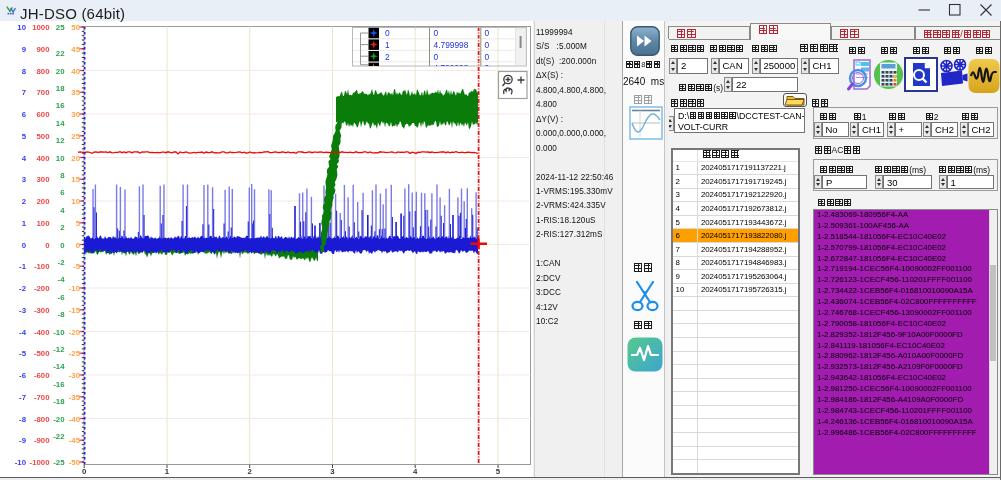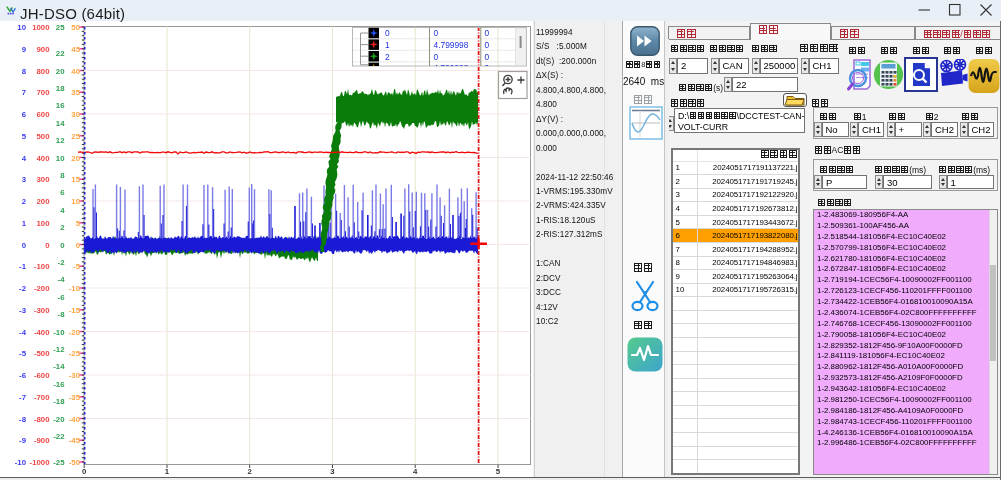--- a/index.html
+++ b/index.html
@@ -30,24 +30,24 @@
 .lab { position:absolute; font-size:8.5px; color:#111; white-space:nowrap; }
 .spin { position:absolute; width:8px; background:#e8e8e8; border:1px solid #8a8a8a; }
 .spin::before, .spin::after { content:""; position:absolute; left:1px; border-left:2.5px solid transparent; border-right:2.5px solid transparent; }
 .spin::before { top:2px; border-bottom:3.5px solid #333; }
 .spin::after { bottom:2px; border-top:3.5px solid #333; }
 .fld { position:absolute; background:#fff; border:1px solid #737373; color:#000; padding:1px 0 0 3px; white-space:nowrap; overflow:hidden; }
 .gbox { position:absolute; border:1px solid #9a9a9a; background:#f3f3f3; }
 #wtbl { position:absolute; left:1.5px; top:109px; width:129px; height:327px; background:#fff; border:2px solid #777; border-collapse:collapse; table-layout:fixed; }
 #wtbl td { border:1px solid #d9d9d9; font-size:7.9px; color:#000; height:12.5px; padding:0 0 0 3px; overflow:hidden; white-space:nowrap; }
 #wtbl .c1 { width:26px; }
-#wtbl .c2 { letter-spacing:-0.1px;text-align:right; }
+#wtbl .c2 { letter-spacing:-0.1px; }
 #wtbl tr.hl td { background:#ffa000; }
 #wtbl thead td { border:1px solid #e3e3e3; }
-#olist { position:absolute; left:143.5px; top:170.5px; width:185px; height:265.5px; background:#f0abfc; border:1px solid #8a8a8a; overflow:hidden; }
+#olist { position:absolute; left:143.5px; top:170.5px; width:185px; height:265.5px; background:#a21caf; border:1px solid #8a8a8a; overflow:hidden; }
 .ol { font-size:7.9px; color:#000; line-height:10.87px; white-space:nowrap; padding-left:3.5px; }
 #botline { position:absolute; left:0; top:476.5px; width:1001px; height:3.5px; background:#ededed; border-top:1.8px solid #5c5c5c; z-index:40; }
 </style></head><body>
 
 <div id="plotpanel"></div>
 <svg id="plot" width="533" height="480" viewBox="0 0 533 480">
 <rect x="84" y="26.5" width="446.5" height="438" fill="#fff" stroke="#999" stroke-width="1"></rect>
 <line x1="167.0" y1="26.5" x2="167.0" y2="464.5" stroke="#e7e7cb" stroke-width="1"></line>
 <line x1="249.7" y1="26.5" x2="249.7" y2="464.5" stroke="#e7e7cb" stroke-width="1"></line>
 <line x1="332.5" y1="26.5" x2="332.5" y2="464.5" stroke="#e7e7cb" stroke-width="1"></line>
@@ -553,21 +553,20 @@
     <div class="spin" style="left:206px;top:136.5px;height:14px"></div>
       <div class="fld" style="left:214px;top:136.5px;width:48.5px;height:14px;font-size:9.5px">30</div>
     <div class="spin" style="left:269.5px;top:136.5px;height:14px"></div>
       <div class="fld" style="left:277.5px;top:136.5px;width:47px;height:14px;font-size:9.5px">1</div>
     <div class="lab" style="left:148px;top:159px"><i class="cn"></i><i class="cn"></i><i class="cn"></i><i class="cn"></i></div>
     <div id="olist">
         <div class="ol">1-2.483069-180956F4-AA</div>
         <div class="ol">1-2.509361-100AF456-AA</div>
         <div class="ol">1-2.518544-181056F4-EC10C40E02</div>
         <div class="ol">1-2.570799-181056F4-EC10C40E02</div>
-        <div class="ol">1-2.621780-181056F4-EC10C40E02</div>
         <div class="ol">1-2.672847-181056F4-EC10C40E02</div>
         <div class="ol">1-2.719194-1CEC56F4-10090002FF001100</div>
         <div class="ol">1-2.726123-1CECF456-110201FFFF001100</div>
         <div class="ol">1-2.734422-1CEB56F4-016810010090A15A</div>
         <div class="ol">1-2.436074-1CEB56F4-02C800FFFFFFFFFF</div>
         <div class="ol">1-2.746768-1CECF456-13090002FF001100</div>
         <div class="ol">1-2.790058-181056F4-EC10C40E02</div>
         <div class="ol">1-2.829352-1812F456-9F10A00F0000FD</div>
         <div class="ol">1-2.841119-181056F4-EC10C40E02</div>
         <div class="ol">1-2.880962-1812F456-A010A00F0000FD</div>

